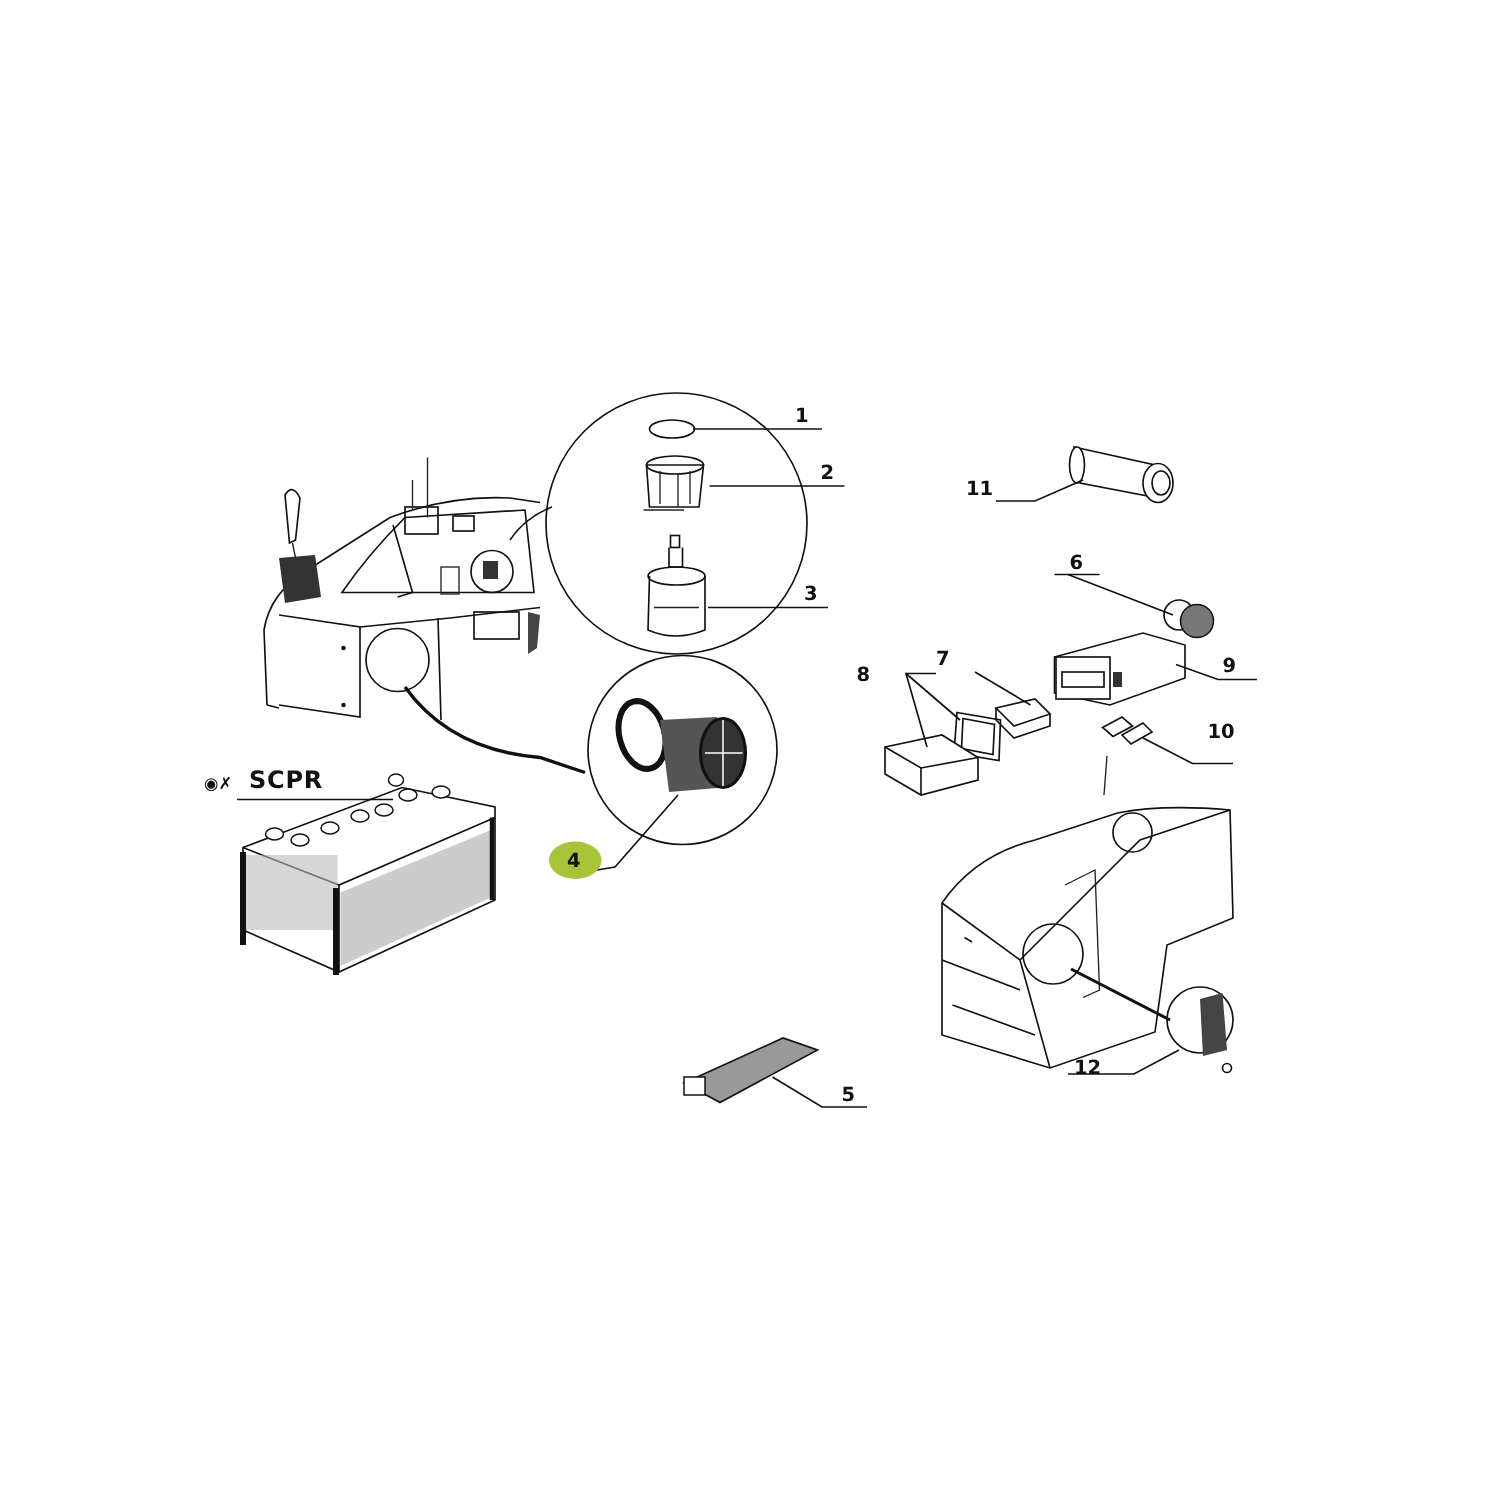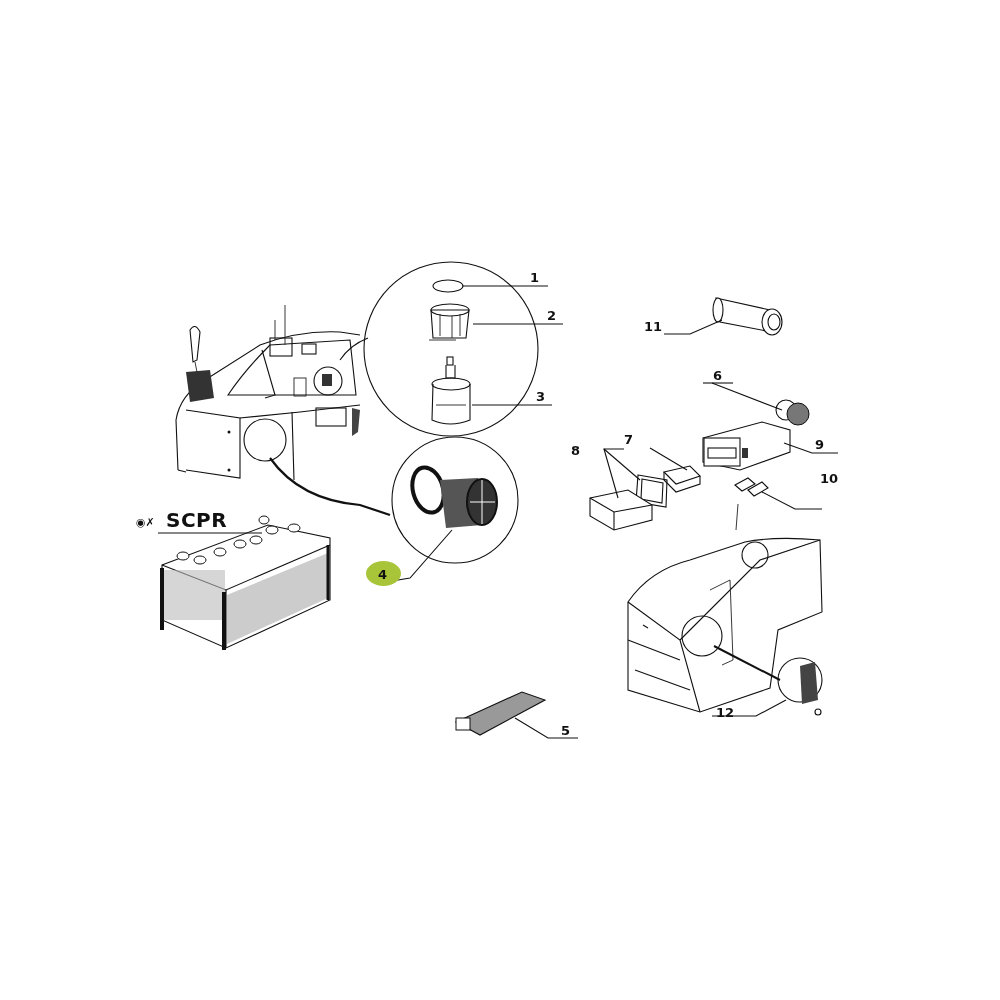--- a/index.html
+++ b/index.html
@@ -1,19 +1,19 @@
 <!DOCTYPE html>
 <html><head>
 <meta charset="utf-8">
 <style>
   html,body{margin:0;padding:0;background:#ffffff;}
   body{width:1000px;height:1000px;position:relative;overflow:hidden;font-family:"DejaVu Sans",sans-serif;}
   #canvas{position:absolute;left:0;top:0;width:1000px;height:1000px;}
   .lbl{position:absolute;font-family:"DejaVu Sans",sans-serif;font-size:13px;font-weight:bold;color:#111;line-height:14px;cursor:pointer;}
-  .scpr{position:absolute;left:166px;top:513px;font-size:20px;font-weight:bold;color:#111;letter-spacing:0.5px;}
+  .scpr{position:absolute;left:166px;top:513px;font-size:16px;font-weight:bold;color:#111;letter-spacing:0.5px;}
   .hl{position:absolute;left:366px;top:561px;width:35px;height:25px;border-radius:50%;background:#a8c53a;}
   svg .ln{stroke:#111;stroke-width:1.1;fill:none;}
   svg .thin{stroke:#222;stroke-width:0.9;fill:none;}
   svg .fillw{fill:#fff;stroke:#111;stroke-width:1.1;}
 </style>
 </head>
 <body>
 
 <div id="canvas">
 <svg width="1000" height="1000" viewBox="0 0 1000 1000" xmlns="http://www.w3.org/2000/svg">
@@ -173,15 +173,15 @@
 
 <span class="lbl" style="left:530px;top:271px;">1</span>
 <span class="lbl" style="left:547px;top:309px;">2</span>
 <span class="lbl" style="left:536px;top:390px;">3</span>
 <span class="lbl" style="left:378px;top:568px;">4</span>
 <span class="lbl" style="left:561px;top:724px;">5</span>
 <span class="lbl" style="left:713px;top:369px;">6</span>
 <span class="lbl" style="left:624px;top:433px;">7</span>
 <span class="lbl" style="left:571px;top:444px;">8</span>
 <span class="lbl" style="left:815px;top:438px;">9</span>
-<span class="lbl" style="left:805px;top:472px;margin-left:15px;">10</span>
+<span class="lbl" style="left:805px;top:482px;">10</span>
 <span class="lbl" style="left:644px;top:320px;">11</span>
 <span class="lbl" style="left:716px;top:706px;">12</span>
 
 </body></html>

